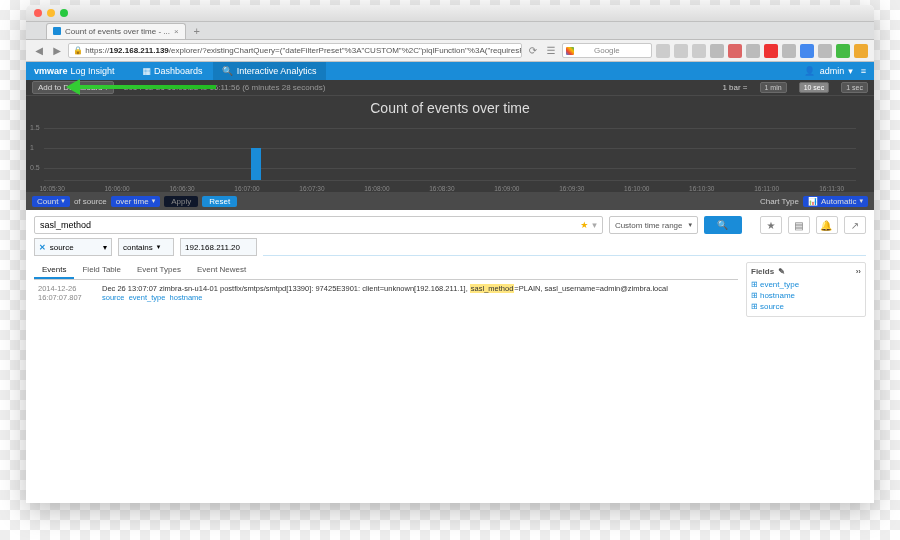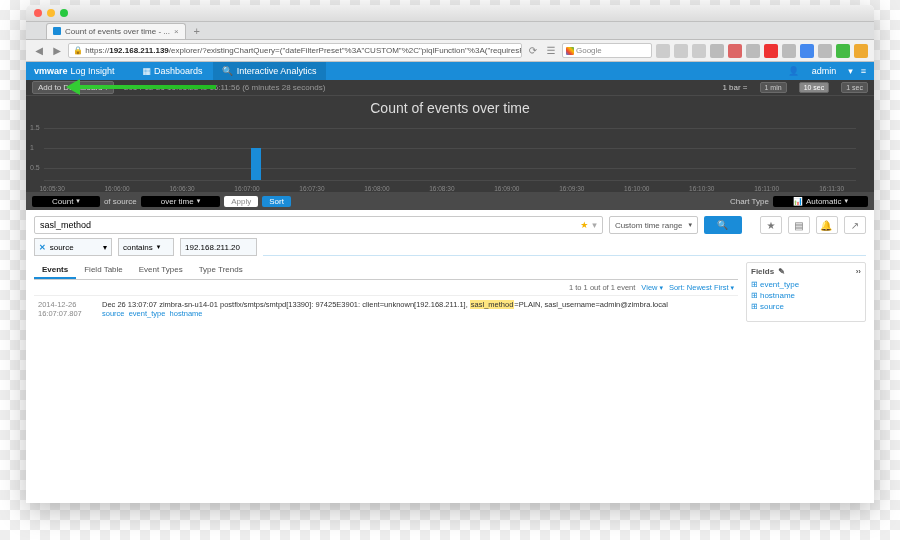--- a/index.html
+++ b/index.html
@@ -8,69 +8,69 @@
 .titlebar{height:17px;background:linear-gradient(#efefef,#dcdcdc);display:flex;align-items:center;padding:0 8px;gap:5px;border-bottom:1px solid #bfbfbf}
 .tl-btn{width:8px;height:8px;border-radius:50%}
 .tabbar{height:18px;background:#dedfe0;display:flex;align-items:center;padding-left:20px;border-bottom:1px solid #bcbcbc}
 .tab{background:#f5f5f5;border:1px solid #bcbcbc;border-bottom:none;border-radius:3px 3px 0 0;height:16px;display:flex;align-items:center;padding:0 6px;font-size:8px;color:#555;gap:4px;max-width:150px}
 .tab-close{color:#888}
 .newtab{margin-left:4px;color:#888;font-size:11px;padding:0 4px}
 .urlbar{height:22px;background:#f1f1f1;display:flex;align-items:center;padding:0 6px;gap:4px;border-bottom:1px solid #c3c3c3}
 .nav-ico{width:14px;height:14px;display:flex;align-items:center;justify-content:center;color:#888;font-size:10px}
 .urlfield{flex:1;height:15px;background:#fff;border:1px solid #c9c9c9;border-radius:2px;font-size:8px;padding:0 4px;display:flex;align-items:center;overflow:hidden;white-space:nowrap;color:#555}
 .urlfield b{color:#222;font-weight:bold}
-.gbox{width:90px;height:15px;background:#fff;border:1px solid #c9c9c9;border-radius:2px;display:flex;align-items:center;padding:0 3px;gap:2px}
+.gbox{width:90px;height:15px;background:#fff;border:1px solid #c9c9c9;border-radius:2px;display:flex;align-items:center;padding:0 3px;gap:20px}
 .gico{width:8px;height:8px;background:linear-gradient(45deg,#4285f4,#ea4335,#fbbc05,#34a853);border-radius:1px}
 .ext{width:14px;height:14px;border-radius:2px;font-size:8px}
 .app{height:calc(100% - 57px);display:flex;flex-direction:column}
 .hdr{height:18px;background:#1a8cd8;color:#fff;display:flex;align-items:center;padding:0 8px;font-size:9px}
 .brand{font-weight:bold;margin-right:3px}
 .brand2{margin-right:18px}
 .navbtn{padding:0 10px;height:18px;display:flex;align-items:center;gap:3px}
 .navbtn.active{background:#147bbf}
 .sp{flex:1}
-.admin{display:flex;align-items:center;gap:12px}
+.admin{display:flex;align-items:center;gap:4px}
 .chartsec{background:#3a3a3a;color:#ccc}
 .cbar{height:16px;display:flex;align-items:center;padding:0 6px;font-size:8px;border-bottom:1px solid #4a4a4a}
 .addbtn{background:#555;border:1px solid #6a6a6a;padding:1px 5px;color:#ddd;border-radius:2px;position:relative;z-index:2}
 .arrow{position:absolute;left:30px;top:76px;width:160px;height:12px;z-index:3;pointer-events:none}
 .arrow-line{position:absolute;left:20px;top:4px;width:140px;height:4px;background:linear-gradient(90deg,#3c3,#2b2)}
 .arrow-head{position:absolute;left:10px;top:-2px;width:0;height:0;border-right:14px solid #3c3;border-top:8px solid transparent;border-bottom:8px solid transparent}
 .timeinfo{margin-left:auto;display:flex;align-items:center;gap:12px}
 .tgl{background:#555;border:1px solid #6a6a6a;padding:1px 4px;border-radius:2px;color:#ccc;font-size:7px}
 .tgl.act{background:#888;color:#fff}
 .ctitle{text-align:center;font-size:14px;padding:4px;color:#ddd}
 .plot{height:72px;position:relative;margin:0 18px}
 .yl{position:absolute;left:-14px;font-size:7px;color:#888}
 .grid{position:absolute;left:0;right:0;border-top:1px solid #4a4a4a}
 .bar{position:absolute;bottom:12px;width:10px;background:#1a8cd8}
 .xl{position:absolute;bottom:0;font-size:6.5px;color:#888;transform:translateX(-50%)}
 .ctrlrow{height:18px;background:#4a4a4a;display:flex;align-items:center;padding:0 6px;gap:4px;font-size:8px;color:#ccc}
-.dd{background:#000000;padding:1px 20px;border-radius:2px;display:flex;align-items:center;gap:3px;color:#ddd}
+.dd{background:#1d4ed8;padding:1px 5px;border-radius:2px;display:flex;align-items:center;gap:3px;color:#ddd}
 .rbtn{background:#1a8cd8;color:#fff;padding:1px 7px;border-radius:2px}
-.abtn{background:#ffffff;color:#888;padding:1px 7px;border-radius:2px}
+.abtn{background:#0f172a;color:#888;padding:1px 7px;border-radius:2px}
 .main{background:#fff;padding:6px 8px;display:flex;flex-direction:column;gap:4px}
 .qrow{display:flex;gap:6px;align-items:center}
 .qbox{flex:1;height:18px;border:1px solid #c9c9c9;border-radius:2px;display:flex;align-items:center;padding:0 5px;font-size:9px}
 .star{color:#f5b301;margin-left:auto}
 .sel{height:18px;border:1px solid #c9c9c9;border-radius:2px;padding:0 5px;display:flex;align-items:center;gap:6px;font-size:8px;color:#555}
 .sbtn{width:38px;height:18px;background:#1a8cd8;border-radius:2px;display:flex;align-items:center;justify-content:center;color:#fff}
 .ibtn{width:22px;height:18px;border:1px solid #d0d0d0;border-radius:2px;display:flex;align-items:center;justify-content:center;font-size:10px;color:#777}
 .frow{display:flex;gap:6px;align-items:center;height:18px}
 .fbox{border:1px solid #c9c9c9;height:18px;display:flex;align-items:center;padding:0 4px;font-size:8px;gap:4px;background:#f5f9fc}
 .fbox.w1{width:78px}.fbox.w2{width:56px}.fbox.w3{width:77px}
 .fx{color:#1a8cd8;font-weight:bold}
 .flinks{display:flex;gap:10px;align-items:center;font-size:8px}
 .add{color:#3a3}.clr{color:#d33}
 .trng{margin-left:auto;font-size:8px;color:#666}
 .cols{display:flex;gap:8px;margin-top:2px}
 .left{flex:1}
 .tabs{display:flex;border-bottom:1px solid #ccc;font-size:8px}
 .tabs span{padding:3px 8px;color:#555}
-.tabs span.act{border-bottom:2px solid #1a8cd8;color:#222;font-weight:bold}
+.tabs span.act{border-bottom:2px solid #1a8cd8;color:#222;font-weight:normal}
 .meta{display:flex;font-size:7.5px;color:#666;padding:3px 4px;border-bottom:1px solid #eee}
 .meta .r{margin-left:auto;display:flex;gap:6px}
 .lnk{color:#1a8cd8}
 .evt{display:flex;gap:8px;padding:4px;font-size:7.5px;font-family:Menlo,monospace}
 .evt-t{color:#888;width:56px}
 .evt-b{flex:1;color:#333}
 .hl{background:#ffe680;padding:0 1px}
 .evt-links{color:#d58b00;font-family:Arial}
 .side{width:120px;border:1px solid #ddd;border-radius:2px;padding:4px;font-size:8px}
 .side h4{font-size:8px;color:#555;margin-bottom:3px;display:flex;align-items:center;gap:4px}
@@ -180,21 +180,21 @@
         <span class="xl" style="left:73%">16:10:00</span>
         <span class="xl" style="left:81%">16:10:30</span>
         <span class="xl" style="left:89%">16:11:00</span>
         <span class="xl" style="left:97%">16:11:30</span>
       </div>
       <div class="ctrlrow">
         <span class="dd caret">Count</span>
         <span>of source</span>
         <span class="dd caret">over time</span>
         <span class="abtn">Apply</span>
-        <span class="rbtn">Sort</span>
+        <span class="rbtn">Reset</span>
         <div class="sp"></div>
         <span>Chart Type</span>
         <span class="dd caret">📊 <span>Automatic</span></span>
       </div>
     </div>
 
     <div class="main">
       <div class="qrow">
         <div class="qbox">
           <span>sasl_method</span>
@@ -223,28 +223,21 @@
         <div class="fbox w3">192.168.211.20</div>
         <div style="flex:1;border-bottom:1px solid #c9e4f5;height:9px;margin-top:9px"></div>
       </div>
 
       <div class="cols">
         <div class="left">
           <div class="tabs">
             <span class="act">Events</span>
             <span>Field Table</span>
             <span>Event Types</span>
-            <span>Type Trends</span>
-          </div>
-          <div class="meta">
-            <div class="r">
-              <span>1 to 1 out of 1 event</span>
-              <span class="lnk caret">View</span>
-              <span class="lnk caret">Sort: Newest First</span>
-            </div>
+            <span>Event Newest</span>
           </div>
           <div class="evt">
             <div class="evt-t"><span>2014-12-26</span><br><span>16:07:07.807</span></div>
             <div class="evt-b">
               <span>Dec 26 13:07:07 zimbra-sn-u14-01 postfix/smtps/smtpd[13390]: 97425E3901: client=unknown[192.168.211.1], </span><span class="hl">sasl_method</span><span>=PLAIN, sasl_username=admin@zimbra.local</span><br>
               <span class="evt-links"><span class="lnk">source</span>&nbsp;&nbsp;<span class="lnk">event_type</span>&nbsp;&nbsp;<span class="lnk">hostname</span></span>
             </div>
           </div>
         </div>
         <div class="side">

